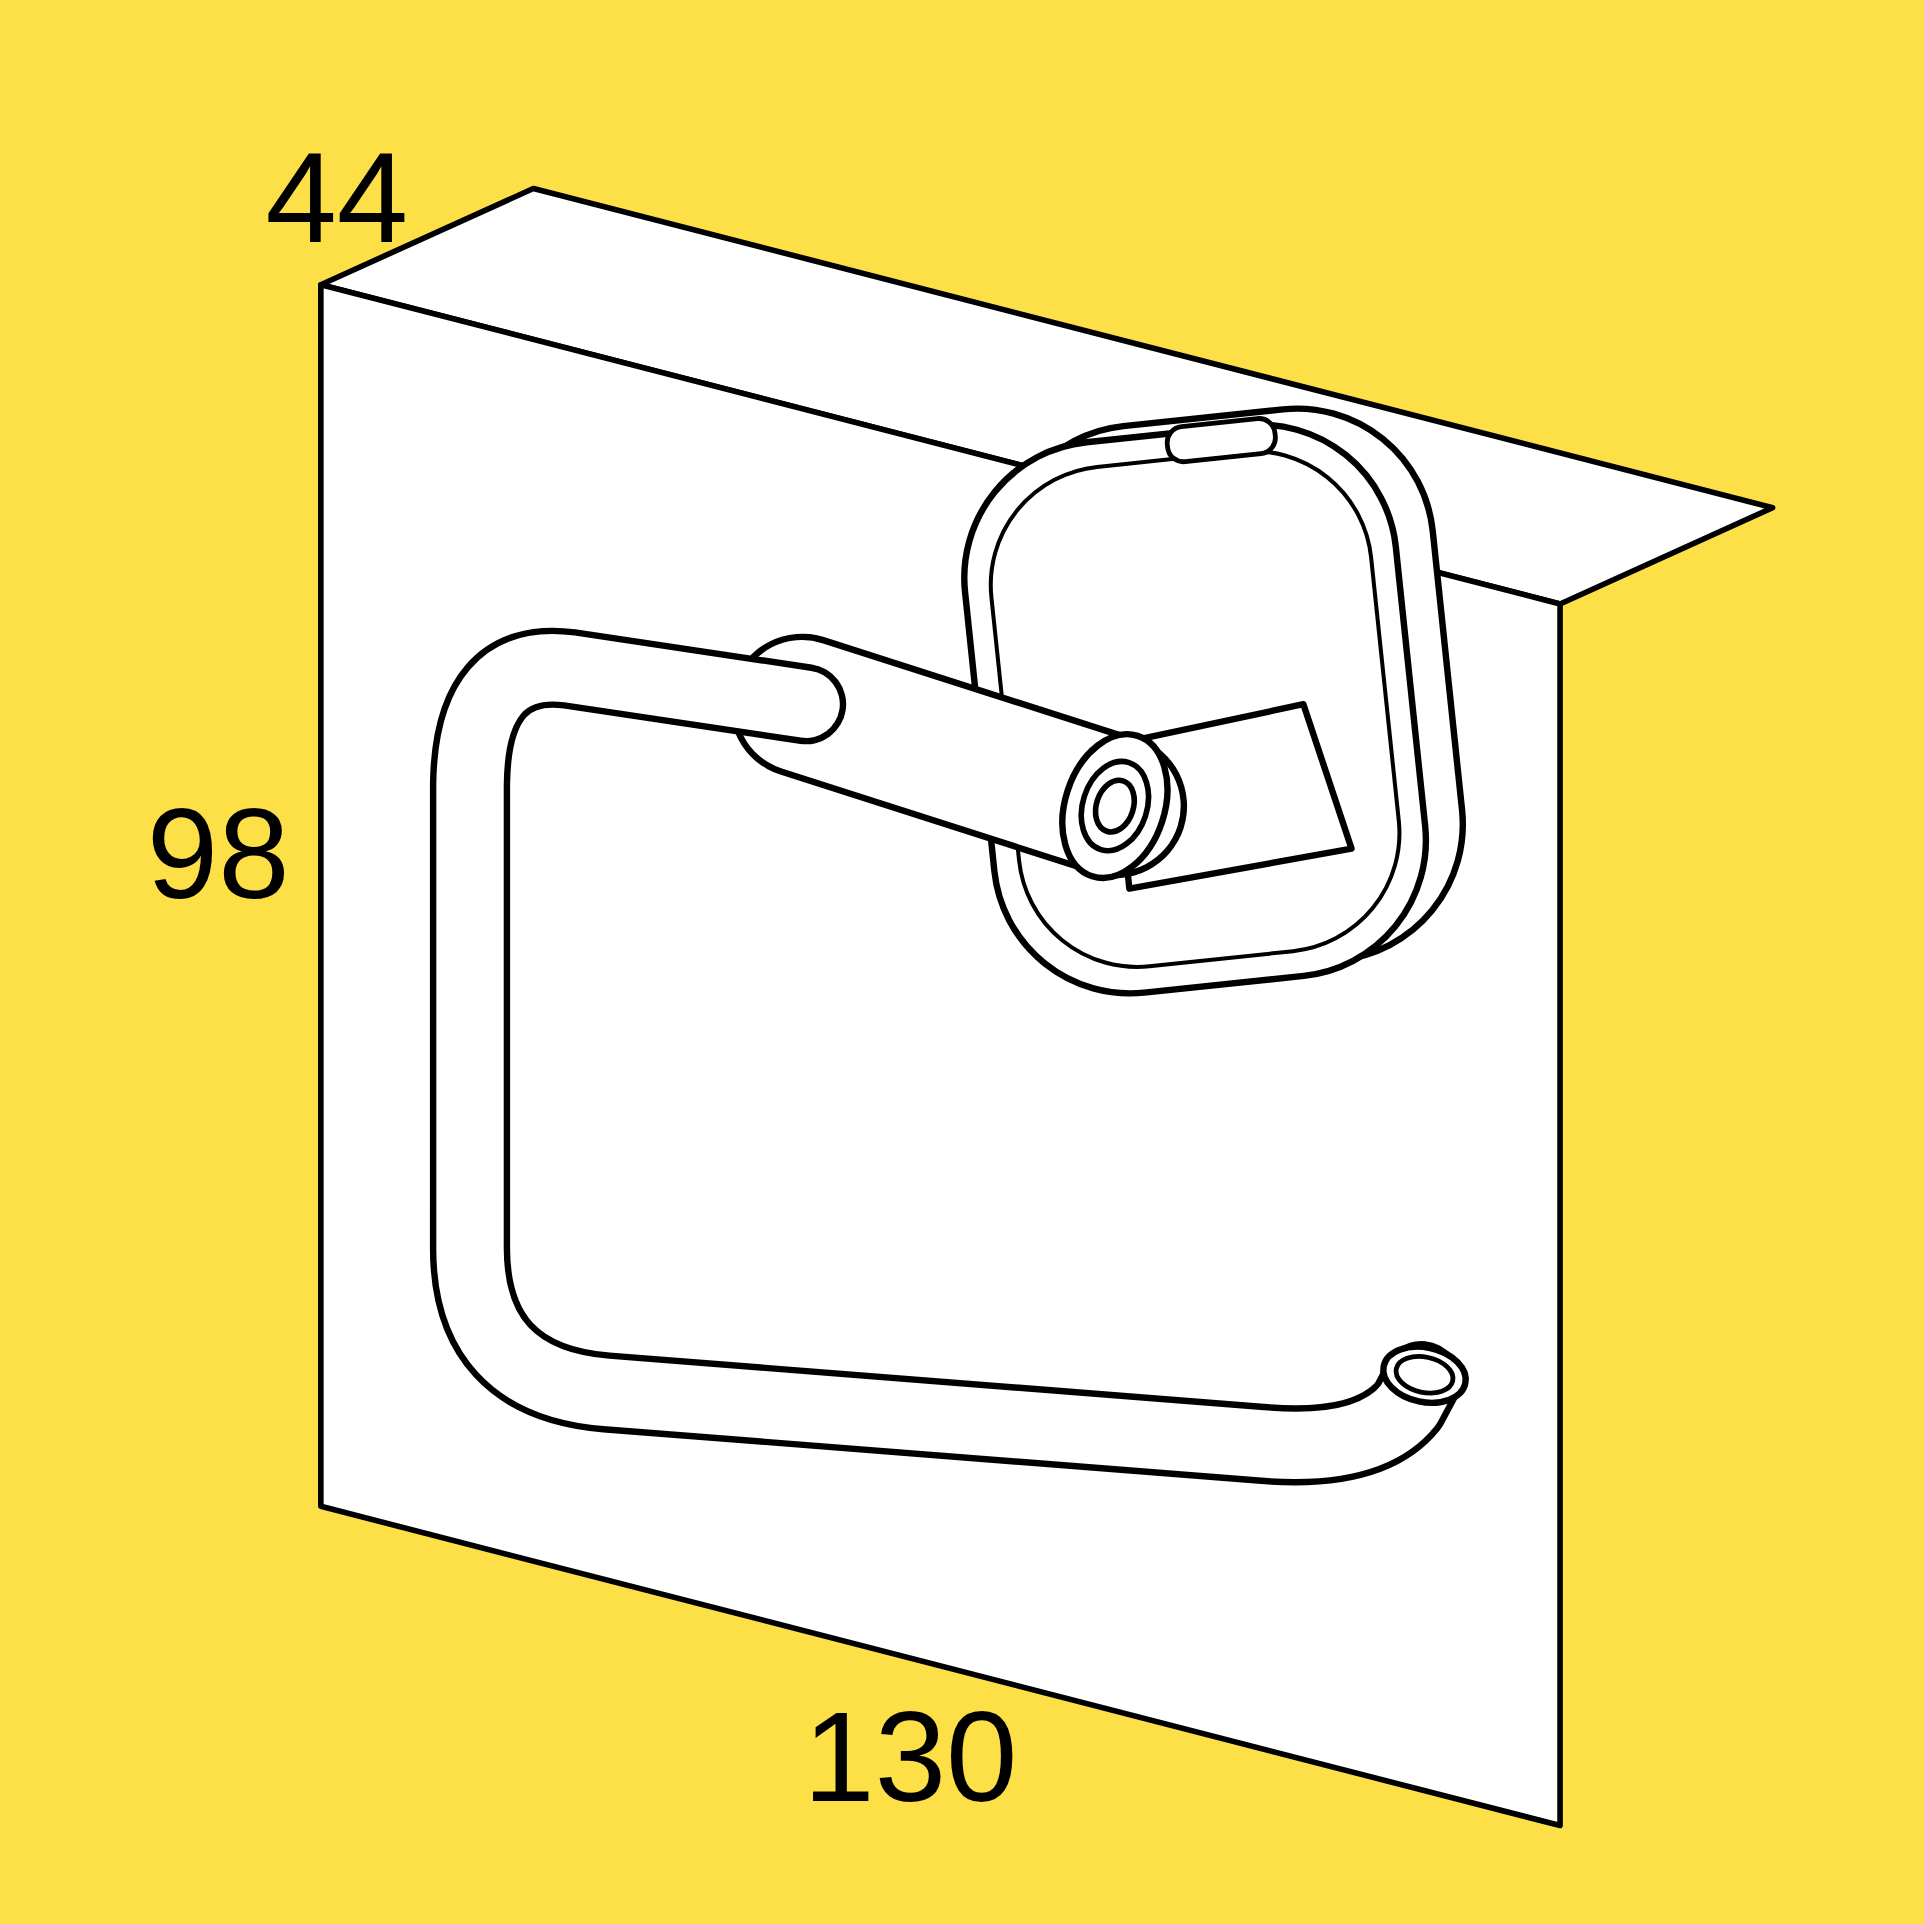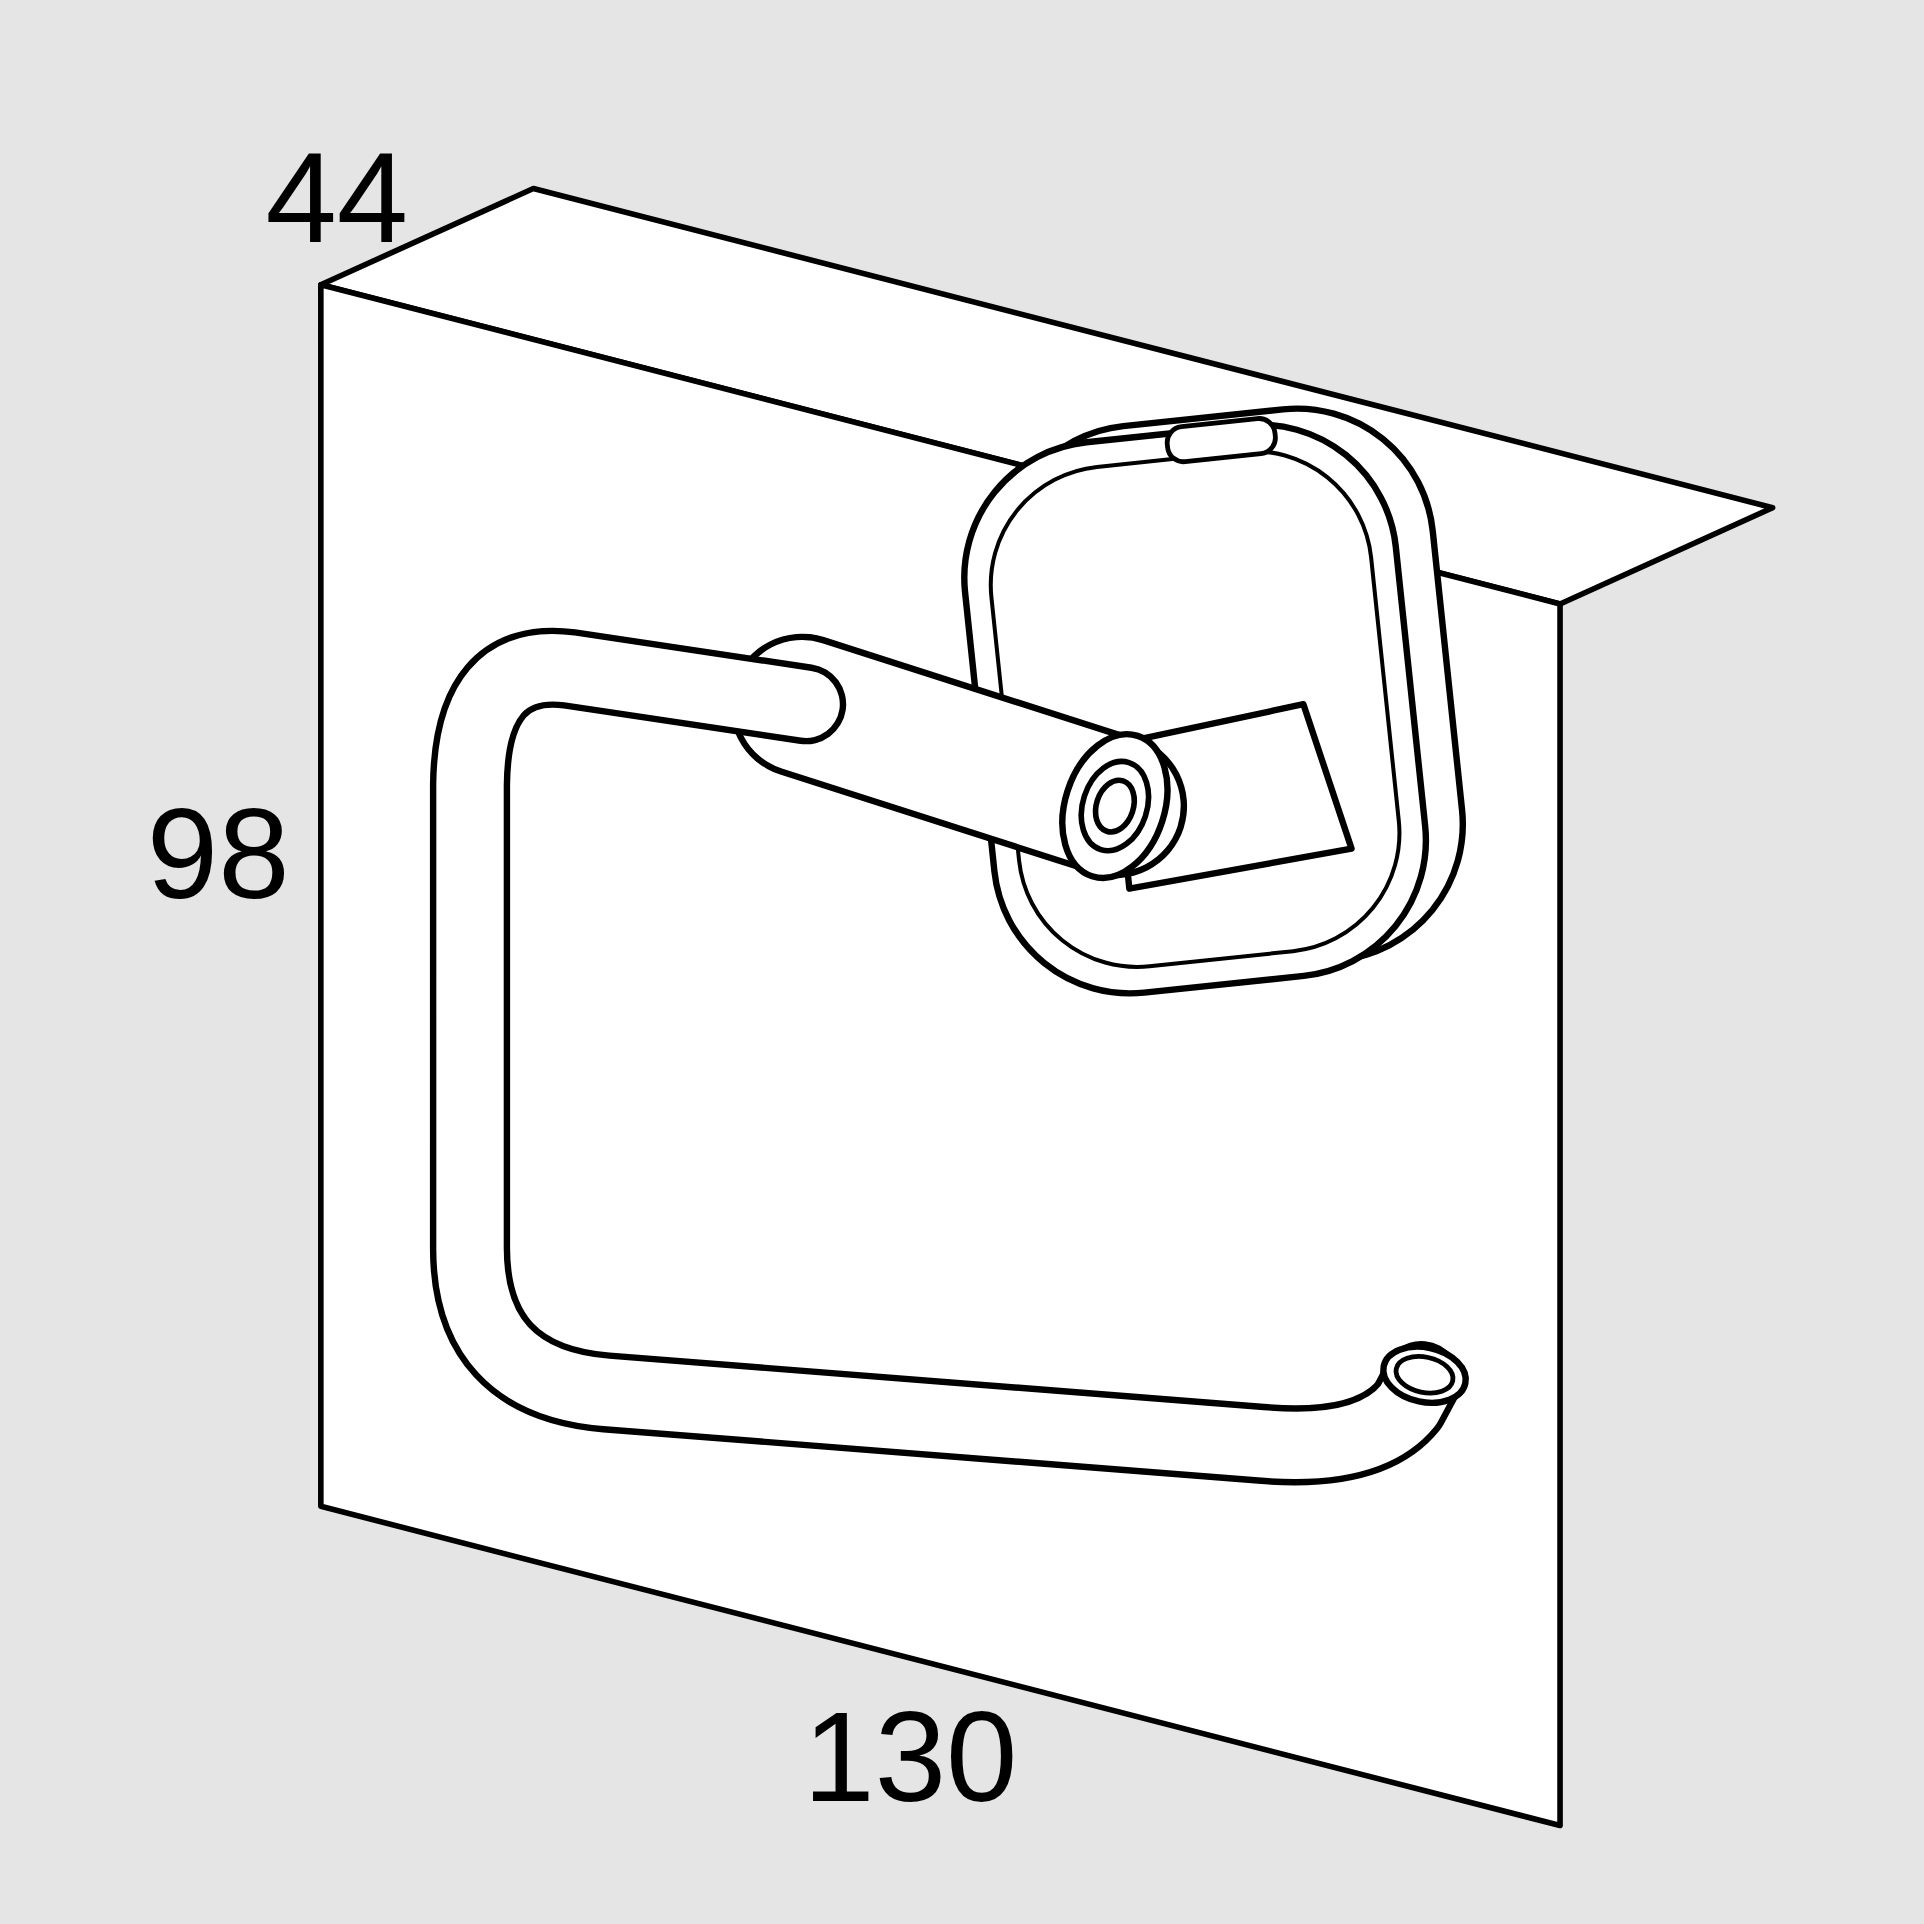--- a/index.html
+++ b/index.html
@@ -8,21 +8,21 @@
     width: 1925px;
     height: 1925px;
     background: #ffffff;
     overflow: hidden;
     font-family: "Liberation Sans", sans-serif;
   }
   .drawing-wrap {
     position: relative;
     width: 1925px;
     height: 1925px;
-    background: #e5e5e5;
+    background: #fde047;
   }
   svg {
     display: block;
     width: 1925px;
     height: 1925px;
   }
   .outline {
     fill: #ffffff;
     stroke: #000000;
     stroke-width: 7;

